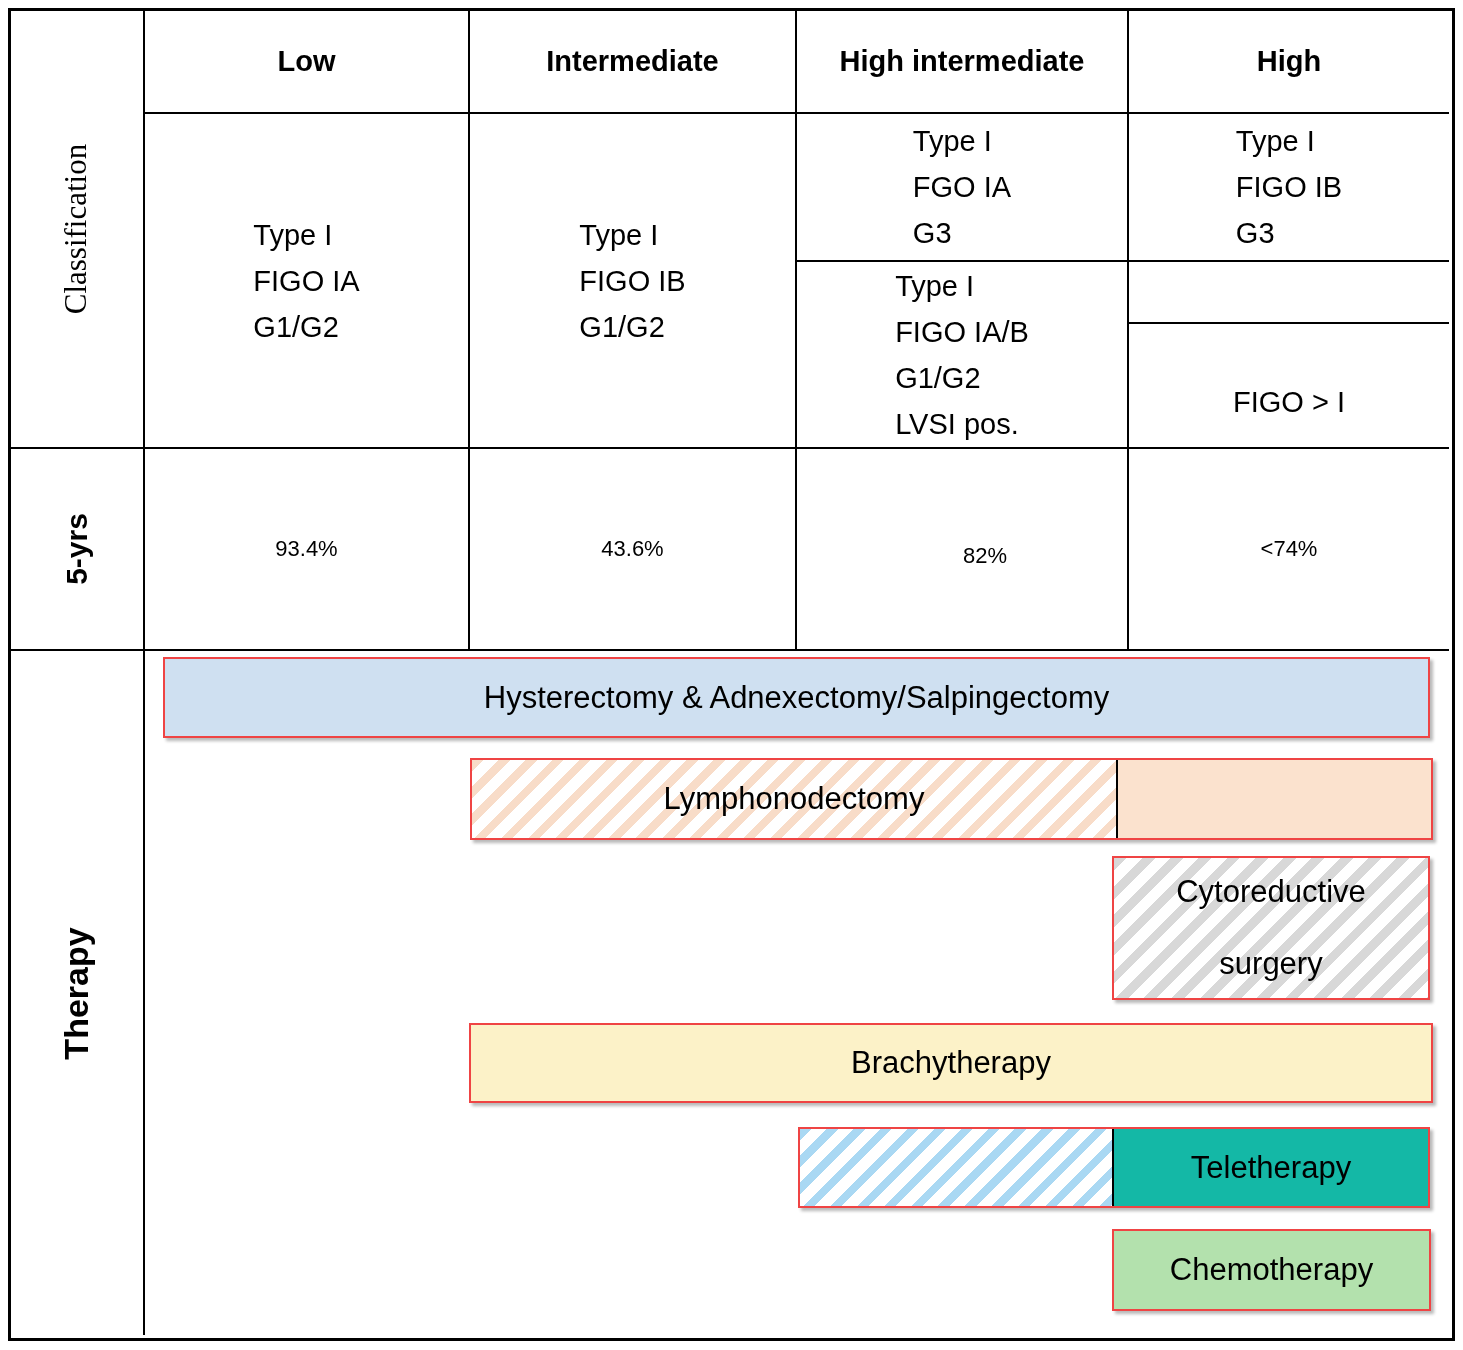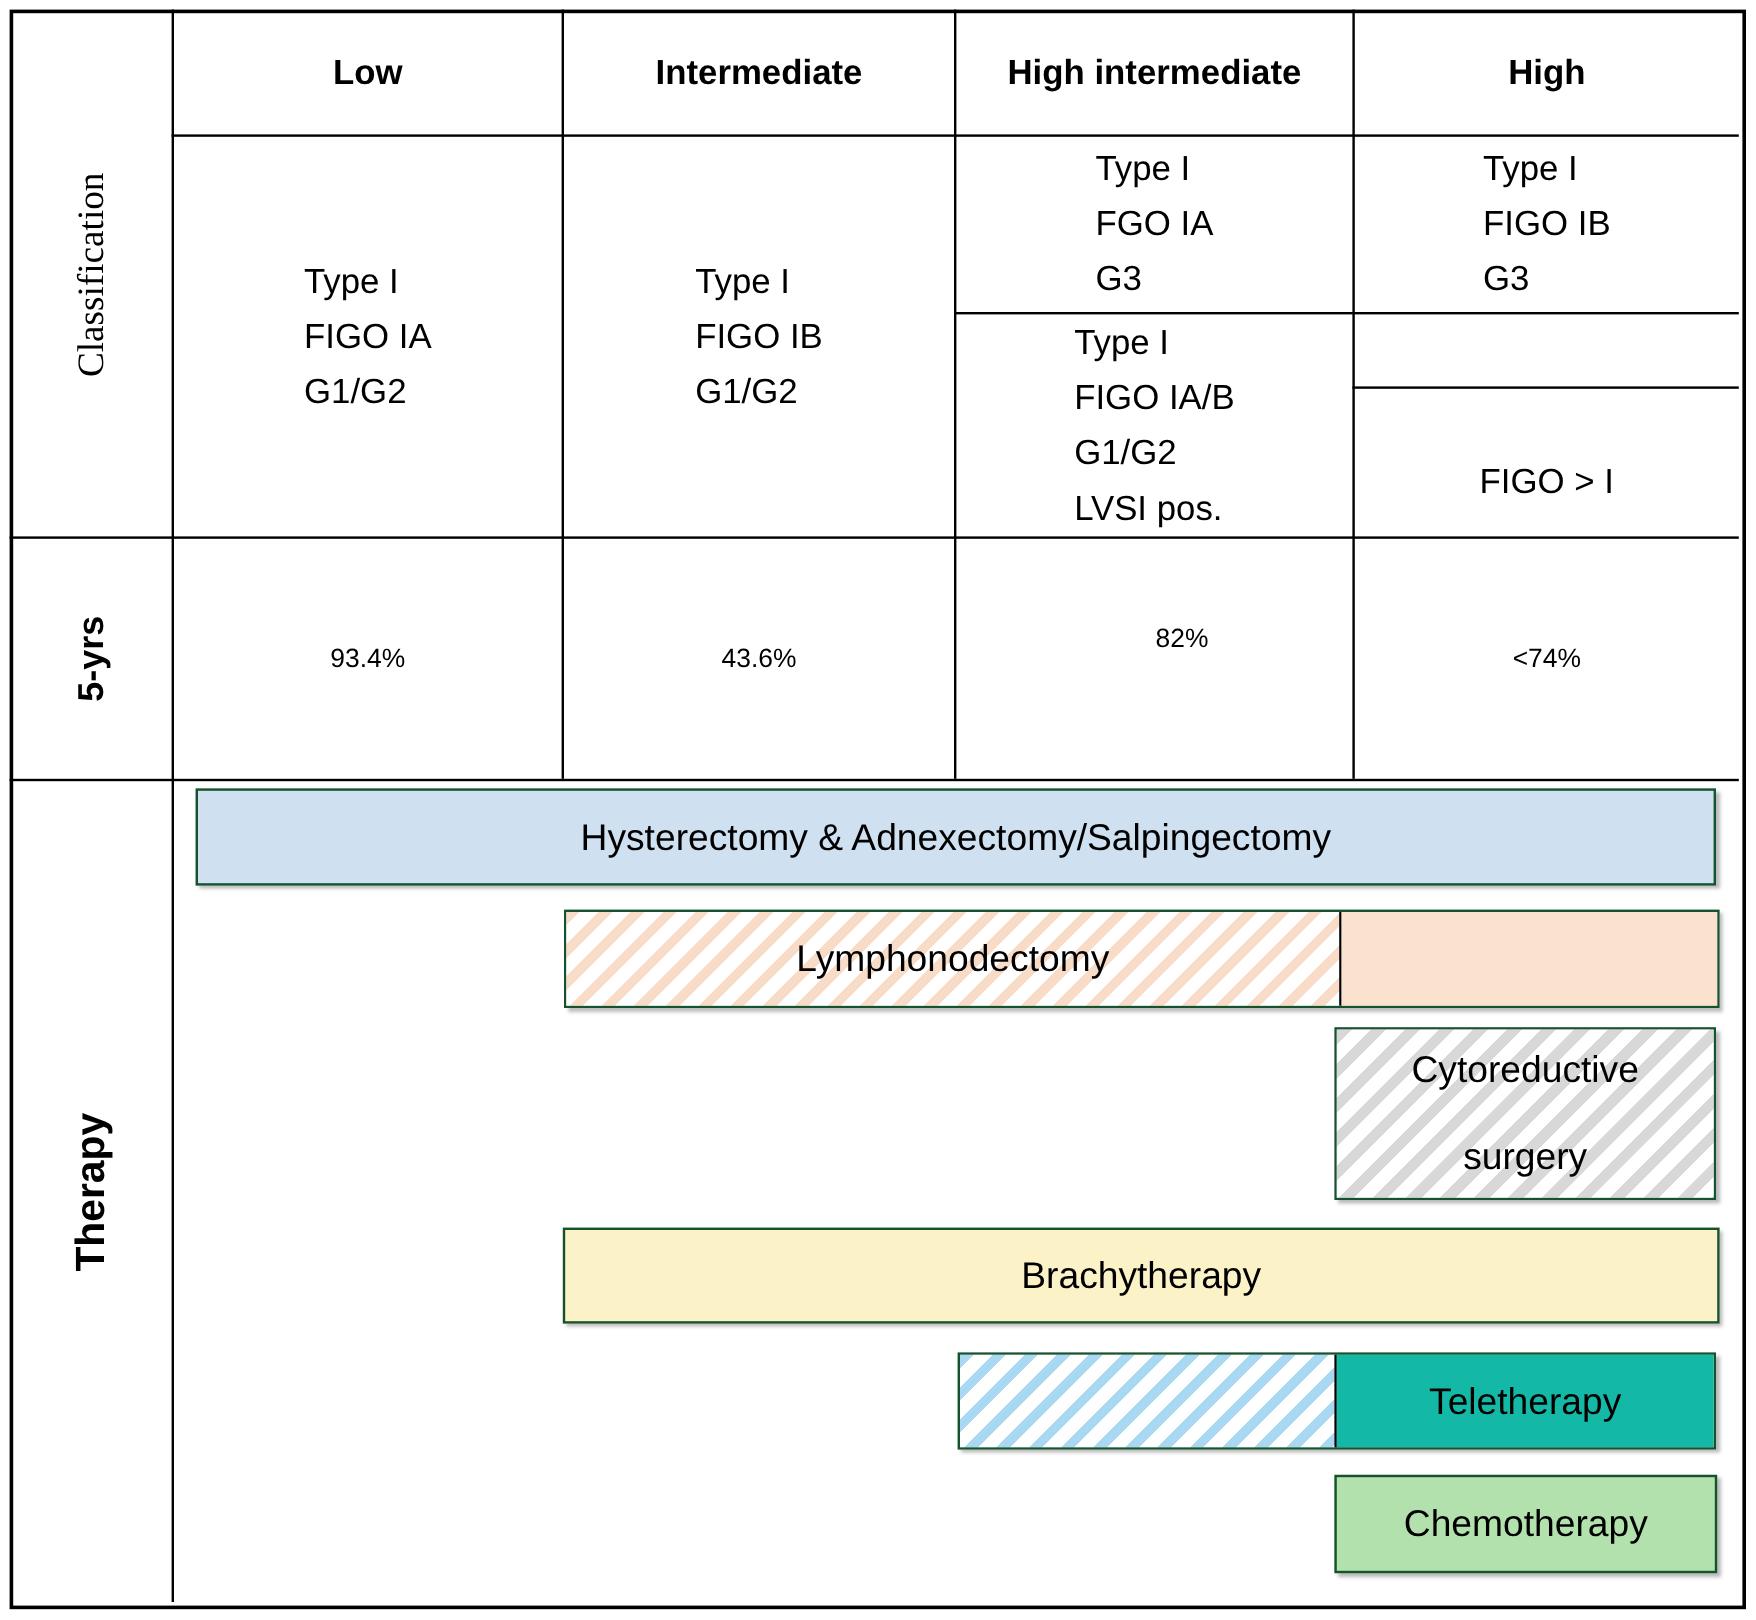--- a/index.html
+++ b/index.html
@@ -44,25 +44,25 @@
   #cls-low       { left:145px;  top:114px; width:323px; height:333px; }
   #cls-int       { left:470px;  top:114px; width:325px; height:333px; }
   #cls-hint-top  { left:797px;  top:114px; width:330px; height:146px; }
   #cls-hint-bot  { left:797px;  top:262px; width:330px; height:185px; }
   #cls-high-top  { left:1129px; top:114px; width:320px; height:146px; }
   #cls-high-mid  { left:1129px; top:262px; width:320px; height:60px;  }
   #cls-high-bot  { left:1129px; top:324px; width:320px; height:123px;margin-top:16px; }
 
   #pct-low  { left:145px;  top:449px; width:323px; height:200px; }
   #pct-int  { left:470px;  top:449px; width:325px; height:200px; }
-  #pct-hint { left:797px;  top:432px; width:376px; height:200px; }
+  #pct-hint { left:797px;  top:456px; width:376px; height:200px; }
   #pct-high { left:1129px; top:449px; width:320px; height:200px; }
 
   .bar {
-    position:absolute; border:2px solid #14532d; box-sizing:border-box;
+    position:absolute; border:2px solid #ef4444; box-sizing:border-box;
     display:flex; align-items:stretch; font-size:31px;
     box-shadow:3px 3px 3px rgba(0,0,0,0.28);
     background:#fff;
   }
   .seg { display:flex; align-items:center; justify-content:center; text-align:center; }
   .seg-divider { width:2px; background:#000; }
   .hatch      { background:repeating-linear-gradient(135deg, var(--stripe,#ccc) 0 8px, #ffffff 8px 19px); }
   .hatch-wide { background:repeating-linear-gradient(135deg, var(--stripe,#ccc) 0 9px, #ffffff 9px 20px); }
 
   #bar-hyst   { left:163px; top:657px;  width:1267px; height:81px; }

